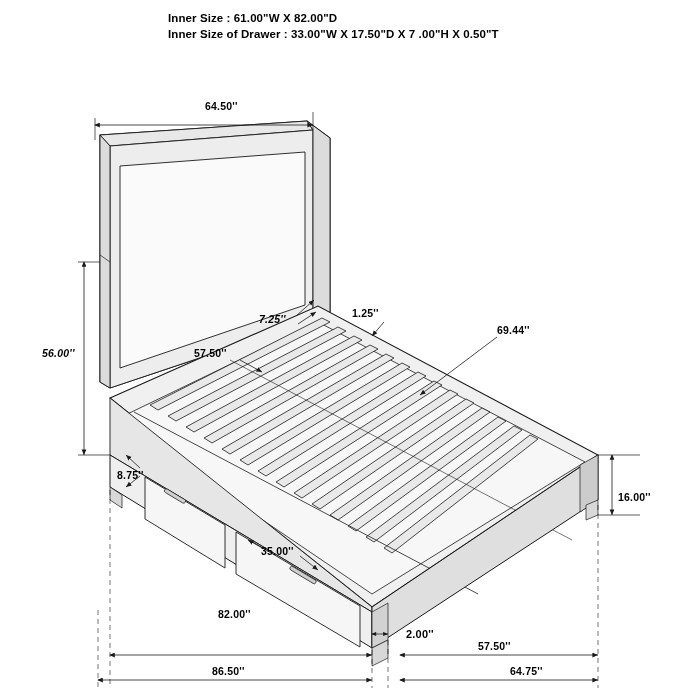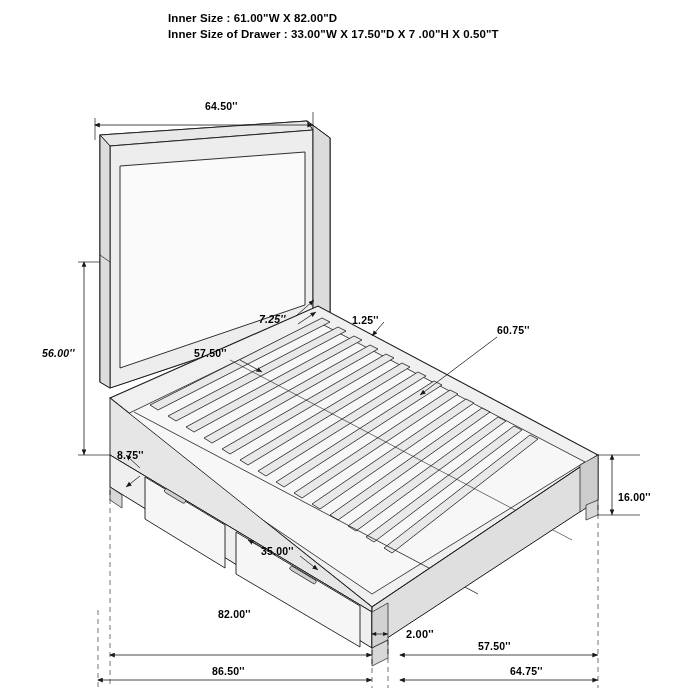--- a/index.html
+++ b/index.html
@@ -159,24 +159,24 @@
 
       <line x1="98" y1="680" x2="372" y2="680" stroke-width="0.8" marker-start="url(#arrowStart)" marker-end="url(#arrow)"></line>
 
       <line x1="400" y1="680" x2="598" y2="680" stroke-width="0.8" marker-start="url(#arrowStart)" marker-end="url(#arrow)"></line>
     </g>
   </svg>
 
   <div class="dimlabel" style="left:188px; top:100px;margin-left:17px;">64.50''</div>
   <div class="dimlabel" style="left:42px; top:347px;font-style:italic;">56.00''</div>
   <div class="dimlabel" style="left:259px; top:313px;font-style:italic;">7.25''</div>
-  <div class="dimlabel" style="left:352px; top:314px;">1.25''</div>
+  <div class="dimlabel" style="left:352px; top:307px;">1.25''</div>
   <div class="dimlabel" style="left:194px; top:347px;">57.50''</div>
-  <div class="dimlabel" style="left:497px; top:324px;">60.75''</div>
-  <div class="dimlabel" style="left:117px; top:449px;">8.75''</div>
+  <div class="dimlabel" style="left:497px; top:324px;">69.44''</div>
+  <div class="dimlabel" style="left:117px; top:469px;">8.75''</div>
   <div class="dimlabel" style="left:618px; top:482px;margin-top:9px;">16.00''</div>
   <div class="dimlabel" style="left:261px; top:545px;">35.00''</div>
   <div class="dimlabel" style="left:406px; top:628px; font-size:11px;">2.00''</div>
   <div class="dimlabel" style="left:218px; top:608px;text-align:center;">82.00''</div>
   <div class="dimlabel" style="left:478px; top:640px;">57.50''</div>
   <div class="dimlabel" style="left:212px; top:665px;">86.50''</div>
   <div class="dimlabel" style="left:478px; top:665px;margin-left:32px;">64.75''</div>
 
 </div>
 

